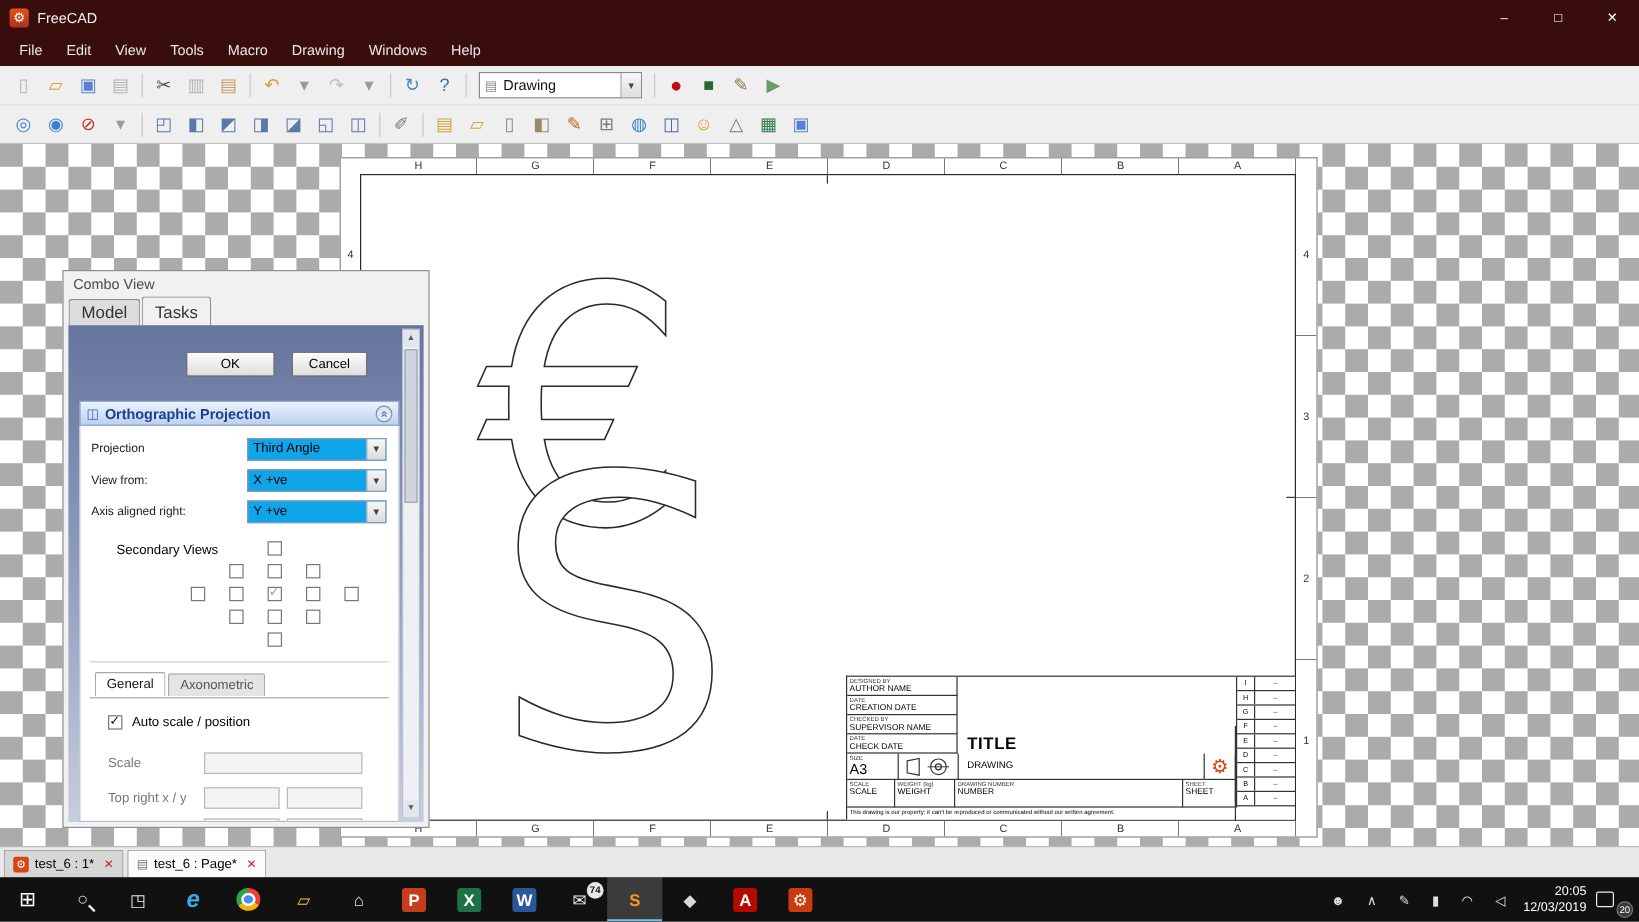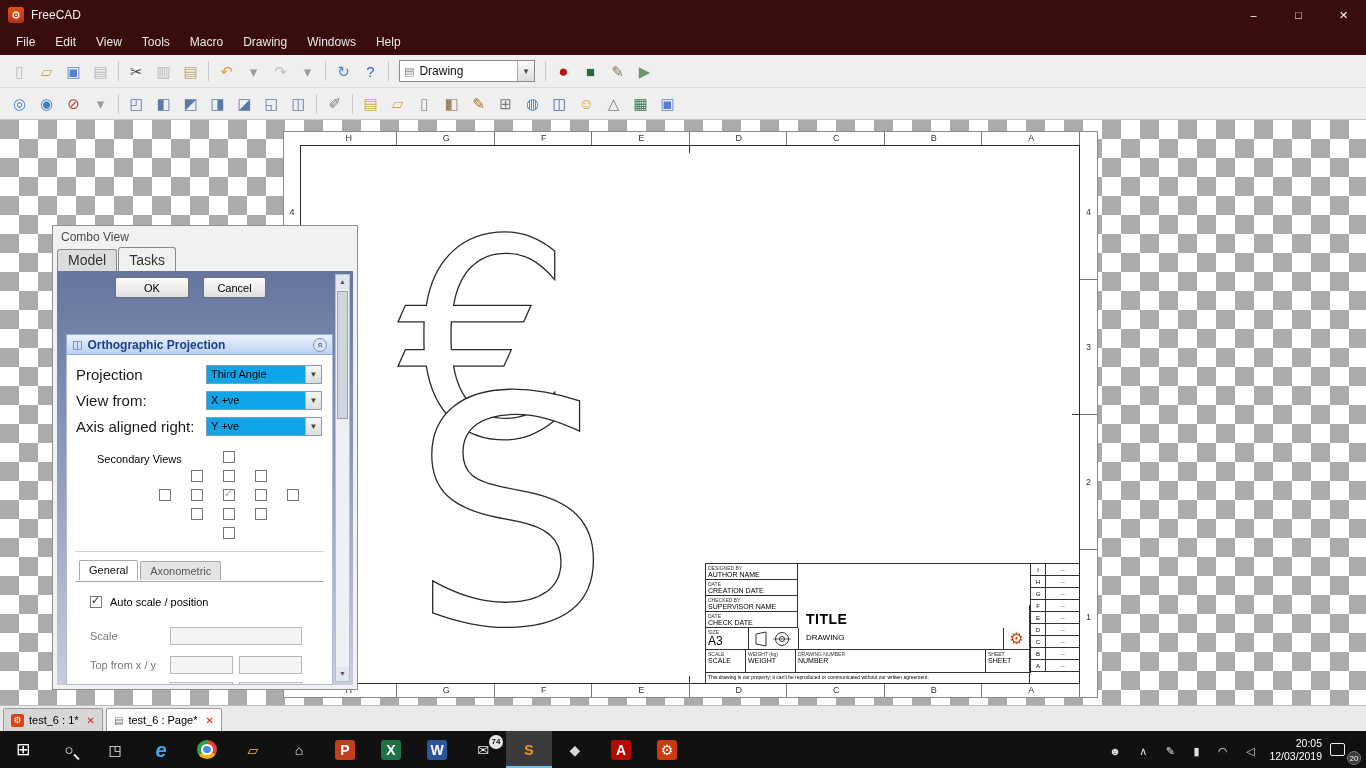--- a/index.html
+++ b/index.html
@@ -85,35 +85,35 @@
   
   .combo{position:absolute;left:52px;top:105px;width:306px;height:465px;background:#f1f1f1;
     border:1px solid #8f8f8f;z-index:5;}
   .combo-title{position:absolute;left:8px;top:4px;font-size:12px;color:#4a4a4a;}
   .combo-tabs{position:absolute;left:4px;top:24px;display:flex;align-items:flex-end;height:21px;}
   .ctab{font-size:14px;padding:2px 10px 3px;border:1px solid #8a8a8a;border-bottom:none;background:#dcdcdc;
     color:#333;border-radius:3px 3px 0 0;margin-right:1px;}
   .ctab.active{background:#f1f1f1;padding-top:4px;}
   .combo-body{position:absolute;left:4px;right:4px;top:45px;bottom:4px;
     background:linear-gradient(180deg,#66759e 0%,#8d99bb 45%,#c7cddd 100%);}
-  .btn{position:absolute;top:6px;height:21px;font-size:11px;background:linear-gradient(#fdfdfd,#dddddd);
-    border:1px solid #707070;border-radius:2px;font-family:inherit;}
+  .btn{position:absolute;top:22px;height:21px;font-size:11px;background:linear-gradient(#fdfdfd,#dddddd);
+    border:1px solid #707070;border-radius:2px;font-family:inherit;margin-left:40px;}
   .ok{left:58px;width:74px;} .cancel{left:146px;width:63px;}
   .section-header{position:absolute;left:9px;top:63px;width:267px;height:21px;
     background:linear-gradient(#ebf3fd,#bcd1ee);border:1px solid #93aed4;display:flex;align-items:center;gap:5px;padding:0 5px;}
   .sh-icon{color:#3a66c0;font-size:11px;}
   .sh-title{flex:1;color:#1b3f8f;font-weight:bold;font-size:12px;}
   .sh-collapse{width:14px;height:14px;border:1px solid #7a90b8;border-radius:50%;color:#35527f;
     display:flex;align-items:center;justify-content:center;background:#dde8f6;}
   .chev{transform:rotate(90deg);font-size:10px;line-height:1;}
   .task-box{position:absolute;left:9px;top:84px;width:267px;bottom:0;background:#fff;
     border:1px solid #b0bdd4;border-top:none;overflow:hidden;}
   .form-rows{position:absolute;left:0;top:6px;right:0;}
   .form-row{display:flex;align-items:center;height:26px;padding:0 10px 0 9px;}
-  .flabel{flex:1;font-size:15px;color:#1a1a1a;}
+  .flabel{flex:1;font-size:10px;color:#1a1a1a;}
   .fcombo{width:116px;height:19px;background:#0ea5e9;border:1px solid #889ab5;display:flex;align-items:center;}
   .fval{flex:1;font-size:11px;padding-left:4px;}
   .fdrop{width:16px;height:100%;background:linear-gradient(#f6f6f6,#dcdcdc);border-left:1px solid #a8b0c0;
     text-align:center;font-size:8px;line-height:17px;color:#444;}
   .sv-label{position:absolute;left:30px;top:98px;font-size:11px;}
   .sv-grid{position:absolute;left:82px;top:92px;display:grid;grid-template-columns:repeat(5,32px);
     grid-auto-rows:19px;justify-items:center;align-items:center;}
   .cb{width:12px;height:12px;background:#fff;border:1px solid #777;display:inline-block;position:relative;}
   .cb::after{position:absolute;left:0;top:-3px;font-size:11px;font-weight:bold;}
   .cb[data-state="n"]{visibility:hidden;}
@@ -694,21 +694,21 @@
             <span class="cb" data-name="auto-scale-checkbox" data-state="on"></span>
             <span data-name="auto-scale-label">Auto scale / position</span>
           </div>
 
           <div class="scale-row" data-name="scale-row">
             <span class="rlabel" data-name="scale-label">Scale</span>
             <span class="dinput" data-name="scale-input"></span>
           </div>
 
           <div class="tl-row" data-name="top-left-row">
-            <span class="rlabel" data-name="top-left-label">Top from x / y</span>
+            <span class="rlabel" data-name="top-left-label">Top right x / y</span>
             <span class="dinput small" data-name="top-left-x-input"></span>
             <span class="dinput small" data-name="top-left-y-input"></span>
           </div>
 
           <div class="clip-row" data-name="clipped-row">
             <span class="dinput small" data-name="clipped-input"></span>
             <span class="dinput small" data-name="clipped-input"></span>
           </div>
         </div>
 

